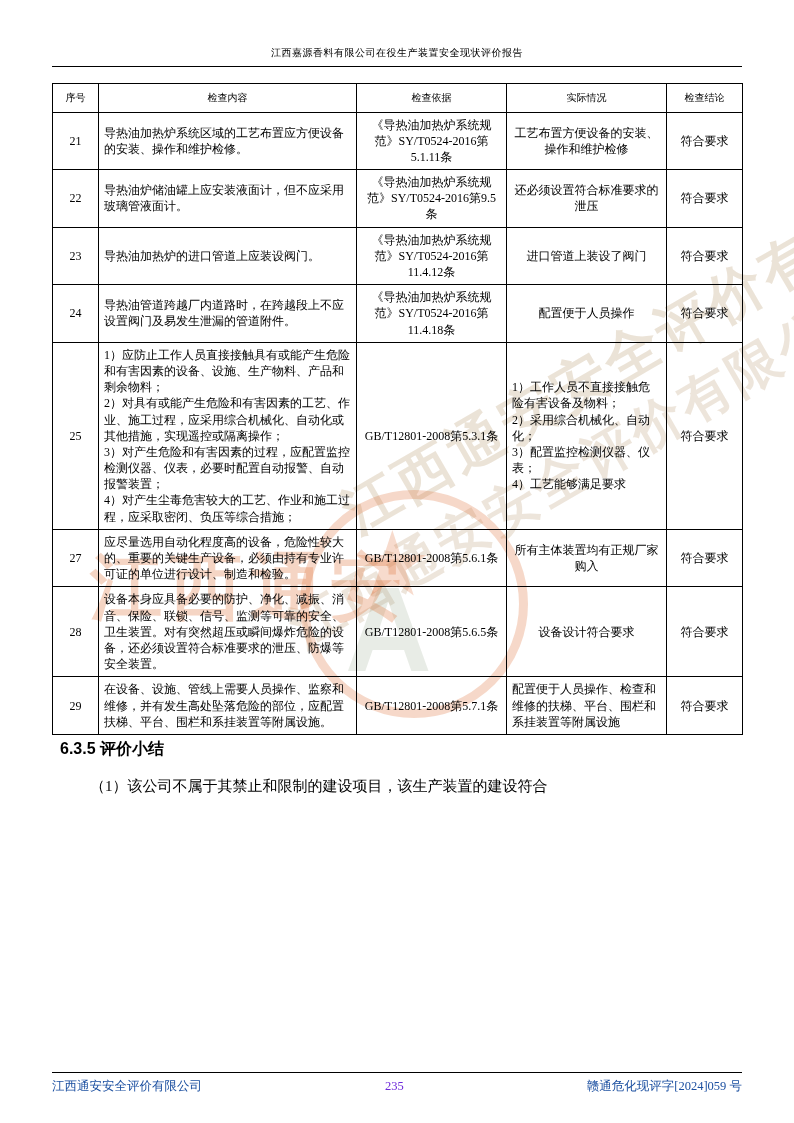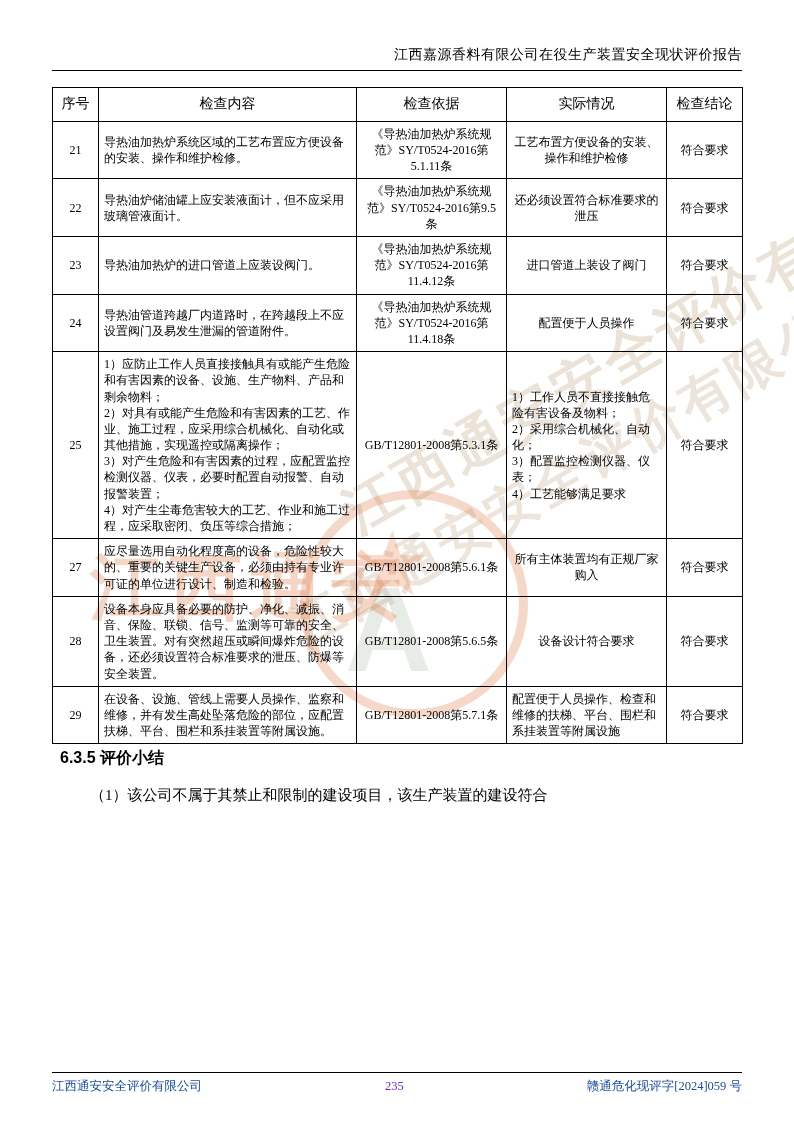--- a/index.html
+++ b/index.html
@@ -88,22 +88,22 @@
     font-size: 120px;
     font-weight: bold;
     color: rgba(150,170,140,0.22);
     font-family: "Liberation Sans", sans-serif;
   }
 
   
   .doc-header {
     position: relative;
     z-index: 2;
-    text-align: right;
-    font-size: 14px;
+    text-align: center;
+    font-size: 10px;
     padding-top: 46px;
     letter-spacing: 0.5px;
   }
   .doc-header .rule {
     margin-top: 6px;
     border-bottom: 1px solid #000;
     width: 100%;
   }
 
   
@@ -121,21 +121,21 @@
   table.check th, table.check td {
     border: 1px solid #000;
     vertical-align: middle;
     padding: 4px 5px;
     font-size: 12px;
     line-height: 1.35;
   }
   table.check th {
     text-align: center;
     font-weight: normal;
-    font-size: 14px;
+    font-size: 10px;
     padding: 7px 4px;
   }
   col.c-no    { width: 46px; }
   col.c-item  { width: 258px; }
   col.c-basis { width: 150px; }
   col.c-real  { width: 160px; }
   col.c-conc  { width: 76px; }
 
   td.no, td.conc, td.basis, td.real {
     text-align: center;

